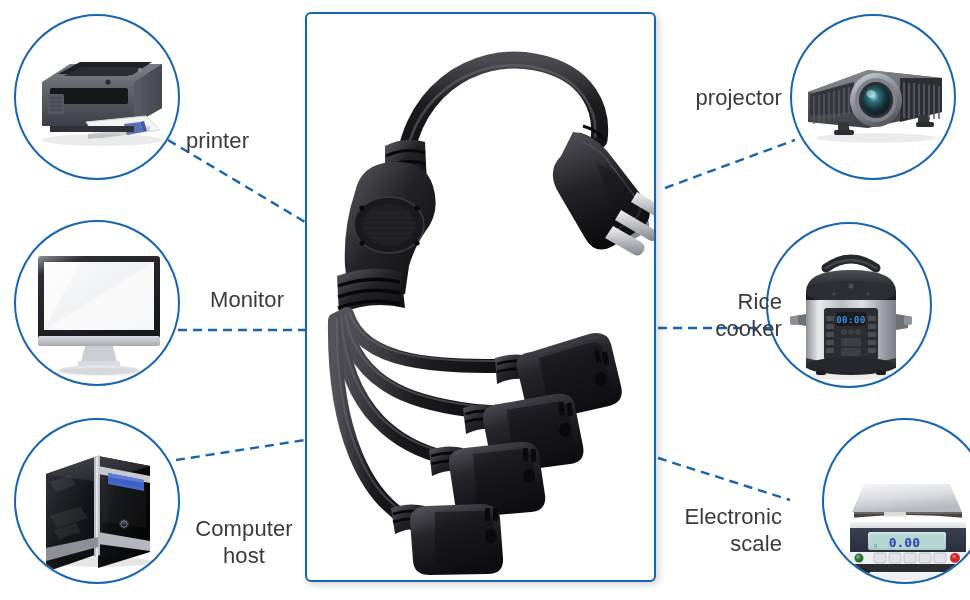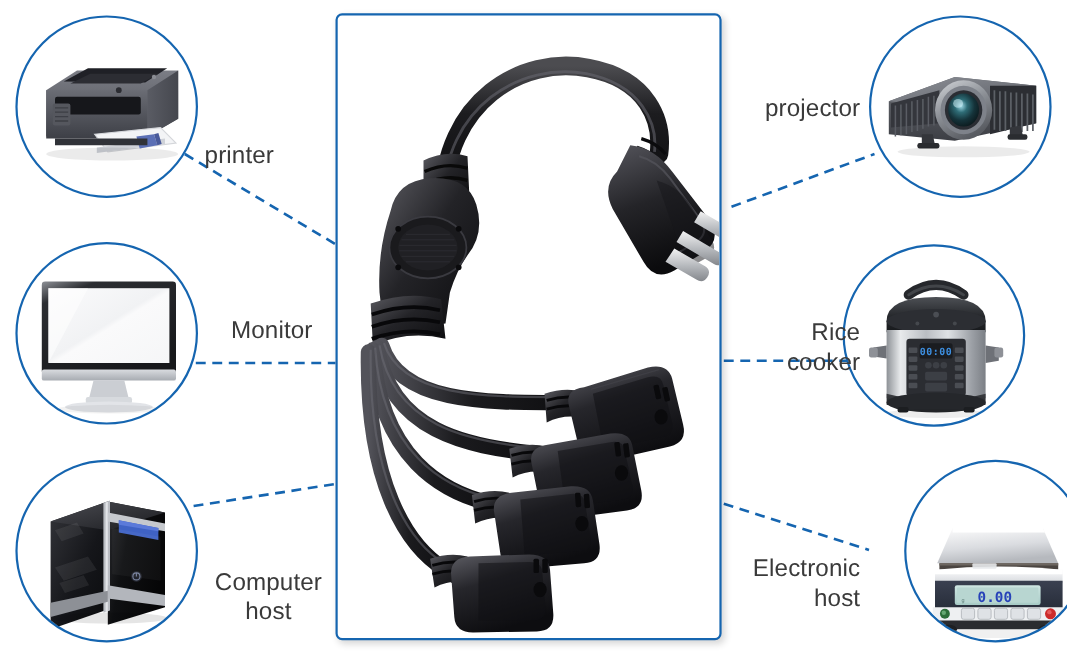--- a/index.html
+++ b/index.html
@@ -624,15 +624,15 @@
 
   <div class="label left-side lbl-printer">printer</div>
   <div class="label left-side lbl-monitor">Monitor</div>
   <div class="label lbl-host">Computer
 host</div>
 
   <div class="label right-side lbl-projector">projector</div>
   <div class="label right-side lbl-cooker">Rice
 cooker</div>
   <div class="label right-side lbl-scale">Electronic
-host</div>
+scale</div>
 
 </div>
 
 </body></html>

